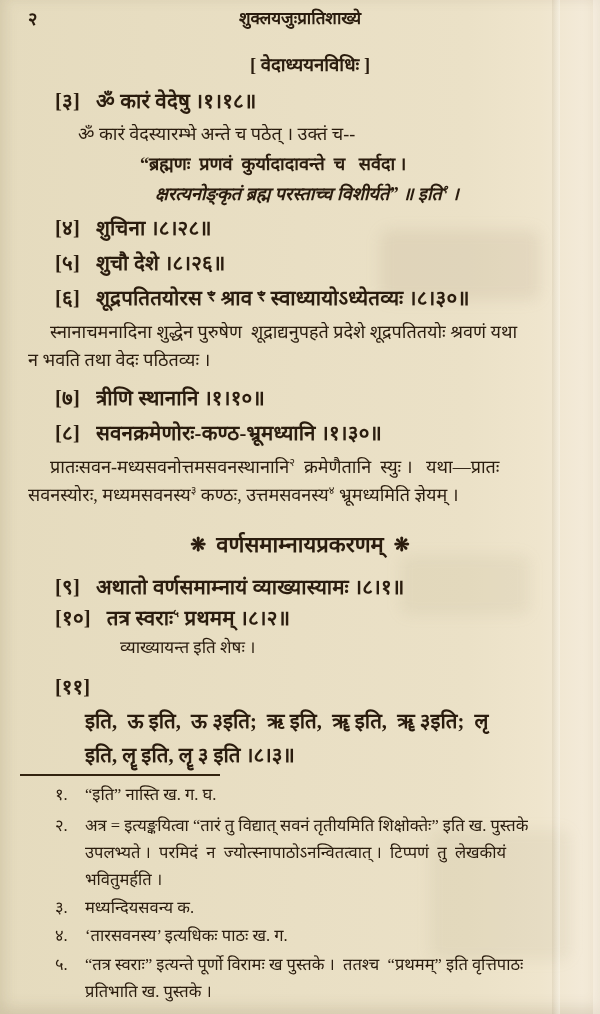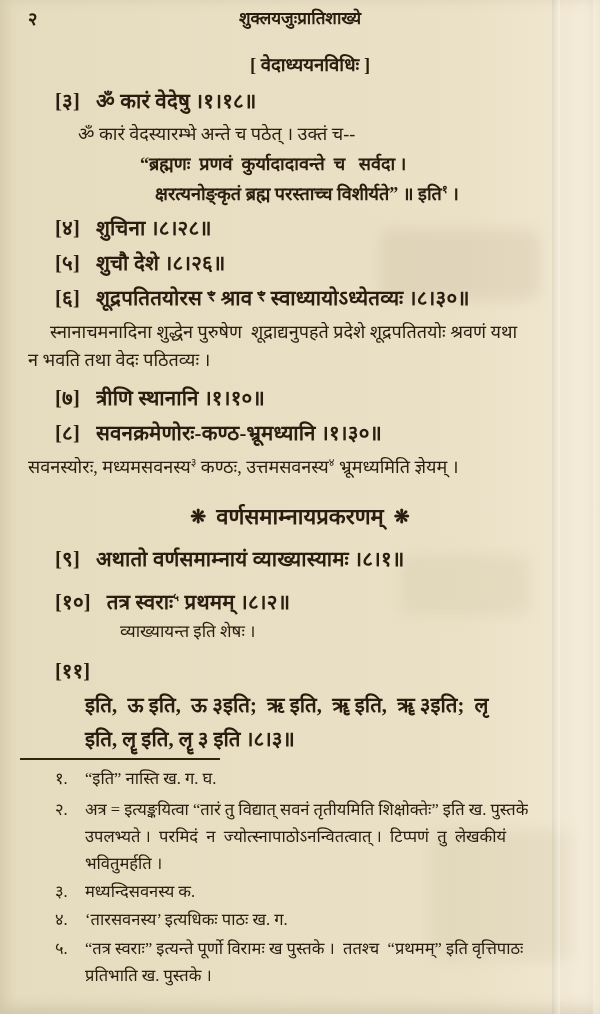--- a/index.html
+++ b/index.html
@@ -57,22 +57,22 @@
   .fn-rule { margin-top:2px; margin-left:-8px; width:200px; height:2px; background:#32230f; }
 
   .fn { font-size:16.5px; }
   .fn .fn-row { display:flex; padding-left:27px; }
   .fn .fn-num { width:30px; flex:none; }
   .fn .fn-line { height:26px; line-height:26px; }
   .fn.multi .fn-line { height:27px; line-height:27px; }
   .fn .fn-cont { padding-left:57px; }
   .mt6{margin-top:6px;} .mt4{margin-top:4px;} .mt2{margin-top:2px;}
   .s3{margin-top:8px;} .c3{margin-top:4px; padding-left:50px;}
-  .v1{margin-top:2px; padding-left:112px;} .v2{margin-top:2px; padding-left:127px;}
-  .s4,.s5,.s6,.s8{margin-top:5px;} .s7{margin-top:9px;} .s9{margin-top:11px;} .s10{margin-top:13px;}
+  .v1{margin-top:2px; padding-left:112px;} .v2{margin-top:2px; padding-left:127px;font-style:italic;}
+  .s4,.s5,.s6,.s8{margin-top:5px;} .s7{margin-top:9px;} .s9{margin-top:11px;} .s10{margin-top:1px;}
   .c6,.c8{margin-top:5px;}
   .c6 .l1,.c8 .l1{padding-left:22px;}
   .sutra11{margin-top:9px;}
 </style>
 </head>
 <body>
 
 <div class="page">
   <div class="smudge a"></div>
   <div class="smudge b"></div>
@@ -129,20 +129,21 @@
       <span class="s-num t">[७]</span>
       <span class="t">त्रीणि स्थानानि ।१।१०॥</span>
     </div>
 
     <div class="sutra s8">
       <span class="s-num t">[८]</span>
       <span class="t">सवनक्रमेणोरः-कण्ठ-भ्रूमध्यानि ।१।३०॥</span>
     </div>
 
     <div class="comm c8">
+      <div class="line l1"><span class="t">प्रातःसवन-मध्यसवनोत्तमसवनस्थानानि</span><sup class="fn-ref">२</sup><span class="t">  क्रमेणैतानि  स्युः ।   यथा—प्रातः</span></div>
       <div class="line"><span class="t">सवनस्योरः, मध्यमसवनस्य</span><sup class="fn-ref">३</sup><span class="t"> कण्ठः, उत्तमसवनस्य</span><sup class="fn-ref">४</sup><span class="t"> भ्रूमध्यमिति ज्ञेयम् ।</span></div>
     </div>
 
     <div class="section-heading"><span class="ornament">❋</span><span class="t">वर्णसमाम्नायप्रकरणम्</span><span class="ornament">❋</span></div>
 
     <div class="sutra s9">
       <span class="s-num t">[९]</span>
       <span class="t">अथातो वर्णसमाम्नायं व्याख्यास्यामः ।८।१॥</span>
     </div>
 
@@ -176,21 +177,21 @@
         <span class="fn-num fn-line t">२.</span>
         <span class="fn-line t">अत्र = इत्यङ्कयित्वा “तारं तु विद्यात् सवनं तृतीयमिति शिक्षोक्तेः” इति ख. पुस्तके</span>
       </div>
       <div class="fn-line fn-cont t">उपलभ्यते ।  परमिदं  न  ज्योत्स्नापाठोऽनन्वितत्वात् ।  टिप्पणं  तु  लेखकीयं</div>
       <div class="fn-line fn-cont t">भवितुमर्हति ।</div>
     </div>
 
     <div class="fn mt2">
       <div class="fn-row">
         <span class="fn-num fn-line t">३.</span>
-        <span class="fn-line t">मध्यन्दिसवनस्य क.</span>
+        <span class="fn-line t">मध्यन्दियसवन्य क.</span>
       </div>
     </div>
 
     <div class="fn mt2">
       <div class="fn-row">
         <span class="fn-num fn-line t">४.</span>
         <span class="fn-line t">‘तारसवनस्य’ इत्यधिकः पाठः ख. ग.</span>
       </div>
     </div>
 

